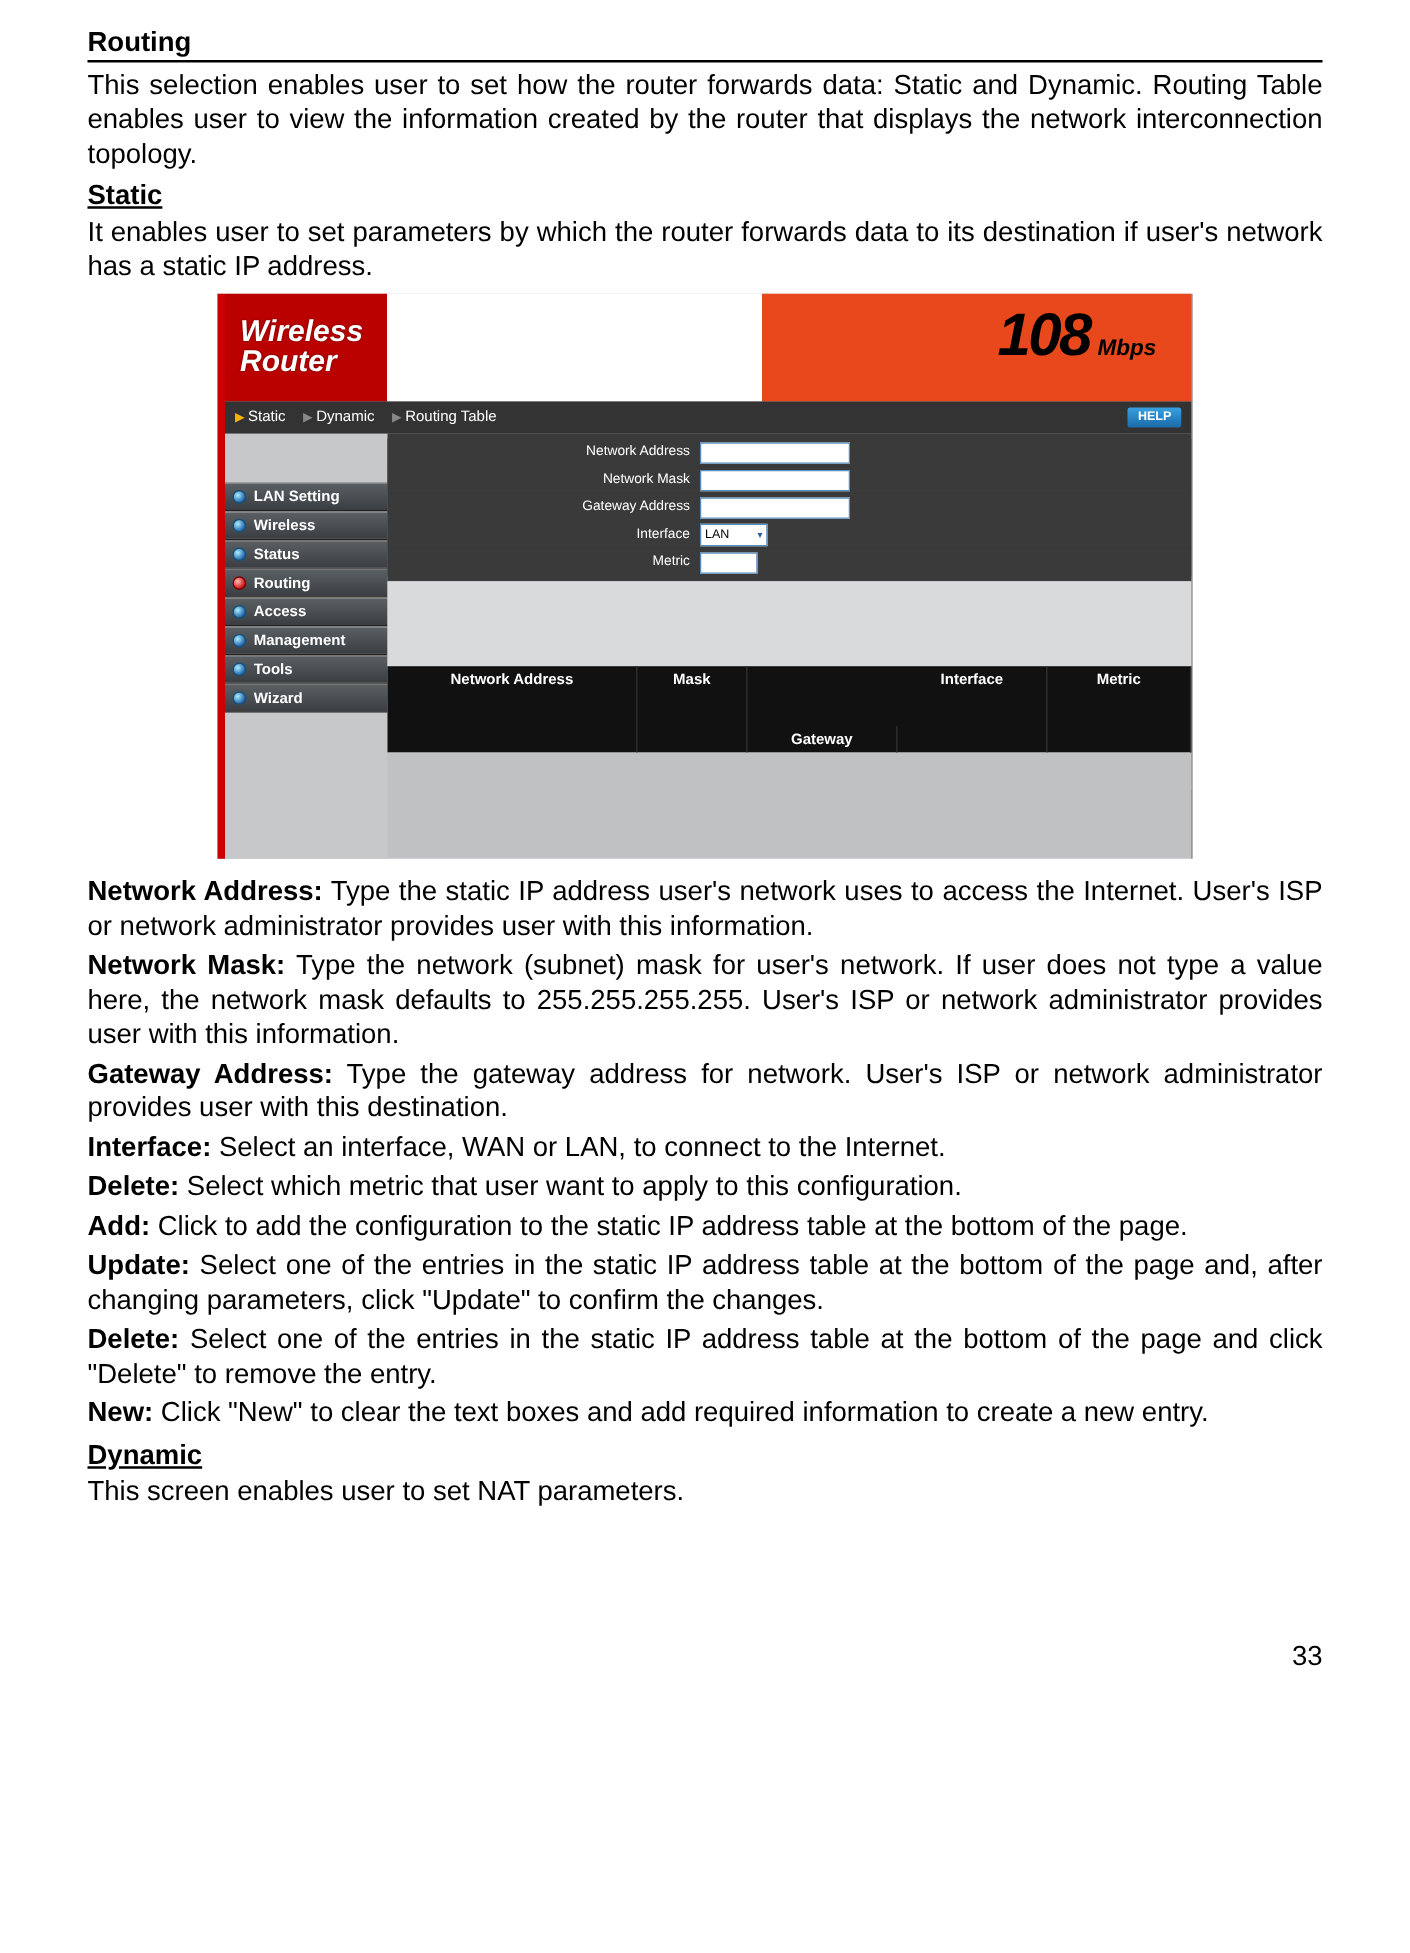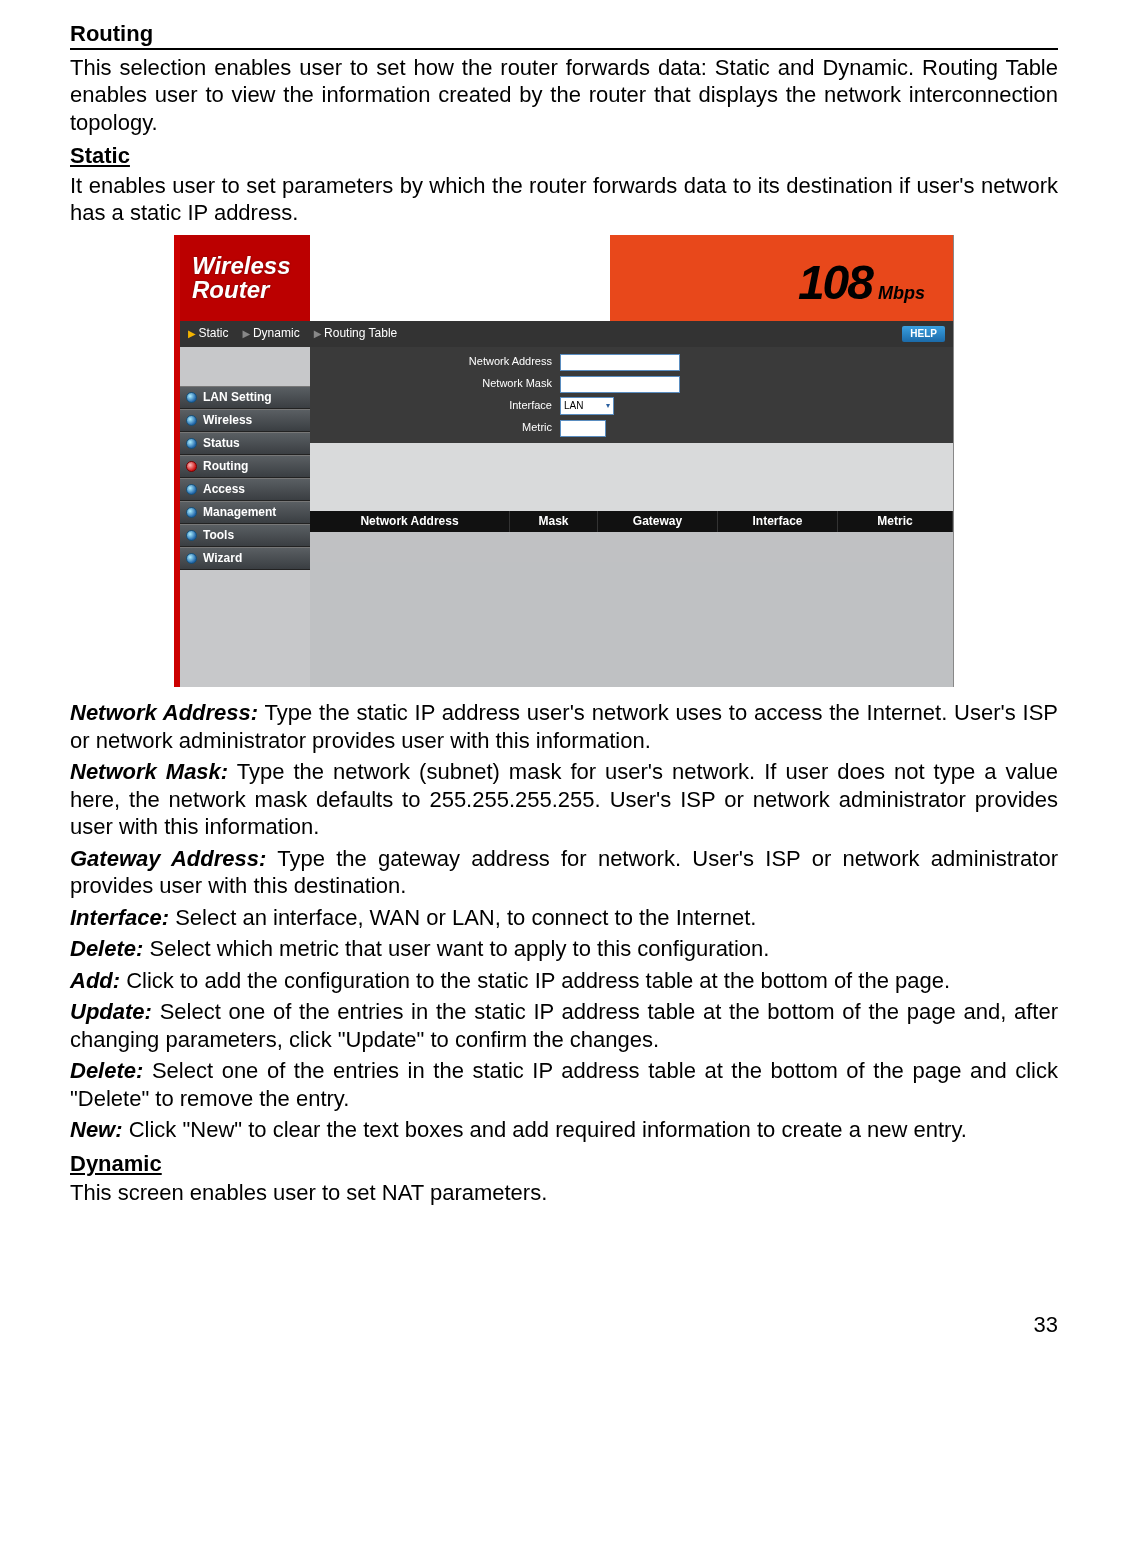--- a/index.html
+++ b/index.html
@@ -20,21 +20,21 @@
     .sub-title {
       font-weight: bold;
       text-decoration: underline;
       margin-top: 6px;
       margin-bottom: 2px;
     }
     .para {
       text-align: justify;
       margin-bottom: 4px;
     }
-    .bold-inline { font-weight: bold; font-style: italic; }
+    .bold-inline { font-weight: bold; }
 
     
     .router-ui {
       width: 780px;
       margin: 8px auto 12px;
       border-left: 6px solid #c00;
       border-right: 1px solid #888;
       background: #bfc1c3;
       font-size: 12px;
     }
@@ -51,21 +51,21 @@
       font-family: Arial, sans-serif;
       font-weight: bold;
       font-style: italic;
       font-size: 24px;
       line-height: 1;
       padding-left: 12px;
       text-shadow: 0 0 2px #600;
     }
     .wr-logo span { display:block; }
     .mbps {
-      position:absolute; right: 28px; top: 18px;
+      position:absolute; right: 28px; top: 4px;
       display:flex; align-items:baseline; gap:6px;
       color:#000;
     }
     .mbps-num {
       font-family: Arial, sans-serif;
       font-weight:900; font-style:italic;
       font-size: 48px; letter-spacing:-2px;
     }
     .mbps-txt { font-style:italic; font-weight:bold; font-size:18px; }
 
@@ -145,21 +145,21 @@
       font-size:10px; padding: 1px 6px; color:#333;
     }
     .ui-btn.disabled { color:#bbb; }
     .spacer-gray { background:#d9dadb; height: 68px; }
 
     .table-header {
       background:#111; color:#fff; font-weight:bold;
       display:flex; font-size:12px;
     }
     .th { padding:3px 0; text-align:center; border-right:1px solid #333; }
-    .th1{ width: 200px; } .th2{ width:88px; } .th3{ width:120px; }
+    .th1{ width: 200px; } .th2{ width:88px; } .th3{ width:120px;margin-top:48px; }
     .th4{ width:120px; } .th5{ flex:1; }
     .footer-empty { height: 30px; background:#c0c1c3; }
 
     .page-num { text-align:right; font-size:22px; margin-top: 104px; }
   </style>
 </head>
 <body>
 
 <div class="section-title">Routing</div>
 <p class="para">This selection enables user to set how the router forwards data: Static and Dynamic. Routing Table enables user to view the information created by the router that displays the network interconnection topology.</p>
@@ -225,20 +225,24 @@
     </div>
 
     <div class="main-panel">
       <div class="form-area">
         <div class="form-row">
           <div class="form-label">Network Address</div>
           <div class="form-input"></div>
         </div>
         <div class="form-row">
           <div class="form-label">Network Mask</div>
+          <div class="form-input"></div>
+        </div>
+        <div class="form-row">
+          <div class="form-label">Gateway Address</div>
           <div class="form-input"></div>
         </div>
         <div class="form-row">
           <div class="form-label">Interface</div>
           <div class="form-select">
             <span>LAN</span>
             <span class="sel-arrow">▾</span>
           </div>
         </div>
         <div class="form-row">

